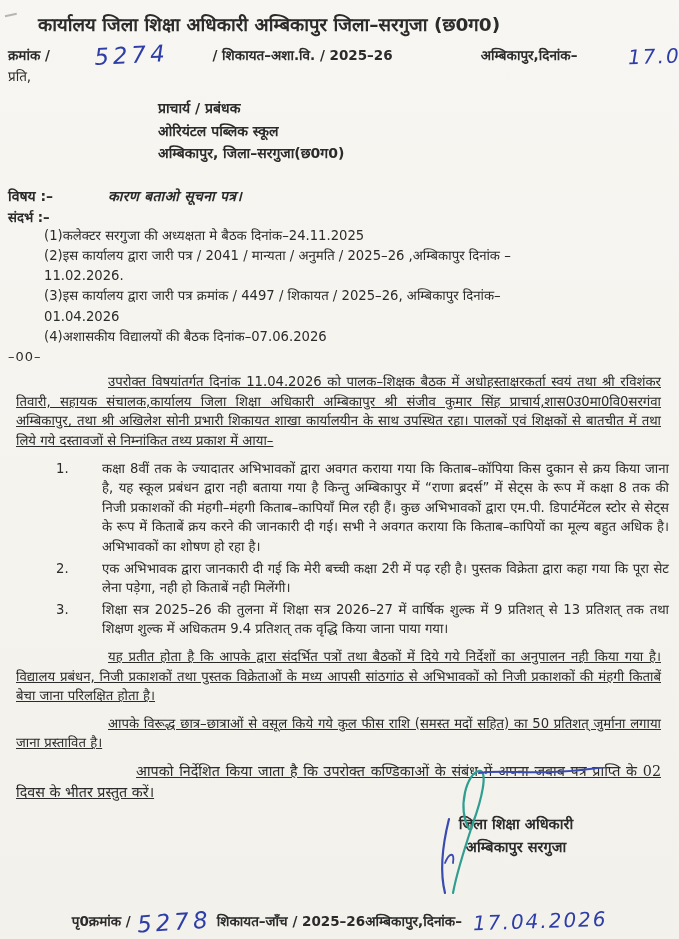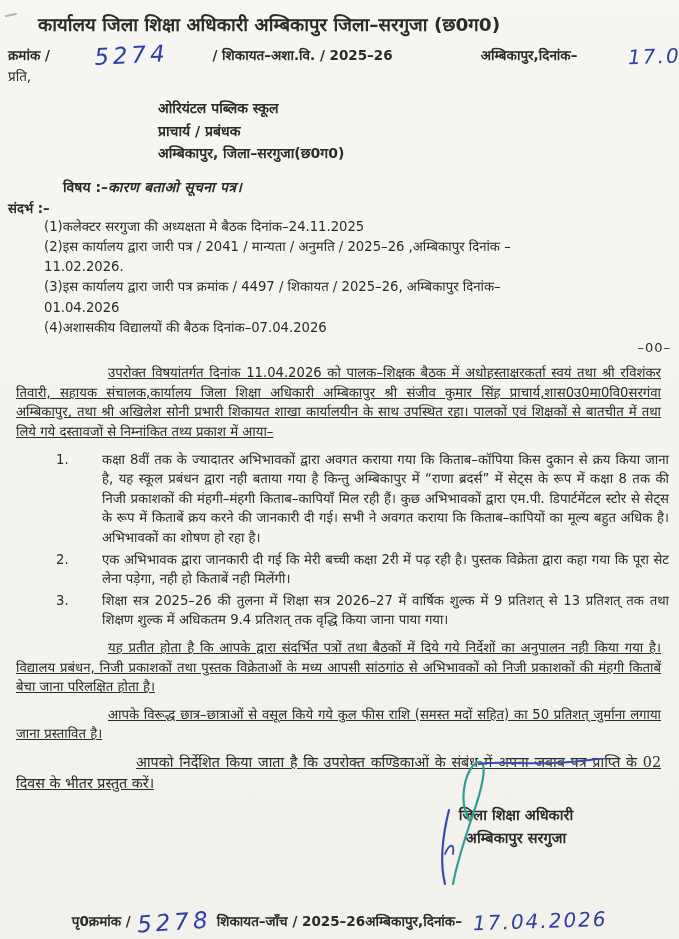--- a/index.html
+++ b/index.html
@@ -34,27 +34,27 @@
     display:inline-block;width:120px;text-align:center;
     font-size:23px;letter-spacing:4px;transform:rotate(-3deg) translateY(3px);
   }
   .hw-date{
     display:inline-block;font-size:20px;letter-spacing:2px;
     transform:rotate(-2deg) translateY(2px);margin-left:6px;
   }
   .spacer{flex:1;}
   .prati{font-size:13.5px;font-weight:normal;margin-top:2px;}
   .address{margin:12px 0 0 150px;font-size:14px;font-weight:bold;line-height:22.5px;}
-  .subject-row{display:flex;margin-top:12px;font-size:14px;text-align:right;}
+  .subject-row{display:flex;margin-top:21px;font-size:14px;}
   .side-label{width:100px;font-weight:bold;flex:none;}
   .subject-text{font-weight:bold;font-style:italic;letter-spacing:.3px;}
   .refs-row{display:flex;margin-top:3px;font-size:13.2px;flex-direction:column;}
   .ref-list{flex:1;line-height:20.3px;max-width:562px;}
   .ref-item{text-align:left;margin-left:36px;}
-  .divider{text-align:right;font-size:13px;letter-spacing:1px;margin:2px 0 1px 0;}
+  .divider{text-align:left;font-size:13px;letter-spacing:1px;margin:2px 0 1px 0;}
   .para{
     font-size:13.2px;line-height:19.6px;text-align:justify;
     margin:8px;padding:0 2px 0 0;text-decoration:underline;
   }
   .indent1{text-indent:92px;}
   .points{margin-top:2px;}
   .point{display:flex;font-size:13.2px;line-height:19.6px;margin-top:2px;}
   .pnum{width:46px;flex:none;padding-left:48px;box-sizing:content-box;}
   .ptext{flex:1;text-align:justify;padding-right:2px;}
   .closing3{
@@ -90,37 +90,37 @@
     <span class="hw hw-serial">5274</span>
     <span>/ शिकायत–अशा.वि. / 2025–26</span>
     <span class="spacer"></span>
     <span>अम्बिकापुर,दिनांक–</span>
     <span class="hw hw-date">17.04.2026</span>
   </div>
 
   <div class="prati">प्रति,</div>
 
   <div class="address">
+    <div>प्राचार्य / प्रबंधक</div>
     <div>ओरियंटल पब्लिक स्कूल</div>
-    <div>प्राचार्य / प्रबंधक</div>
     <div>अम्बिकापुर, जिला–सरगुजा(छ0ग0)</div>
   </div>
 
   <div class="subject-row">
     <span class="side-label">विषय :–</span>
     <span class="subject-text">कारण बताओ सूचना पत्र।</span>
   </div>
 
   <div class="refs-row">
     <span class="side-label">संदर्भ :–</span>
     <div class="ref-list">
       <div class="ref-item">(1)कलेक्टर सरगुजा की अध्यक्षता मे बैठक दिनांक–24.11.2025</div>
       <div class="ref-item">(2)इस कार्यालय द्वारा जारी पत्र / 2041 / मान्यता / अनुमति / 2025–26 ,अम्बिकापुर दिनांक –11.02.2026.</div>
       <div class="ref-item">(3)इस कार्यालय द्वारा जारी पत्र क्रमांक / 4497 / शिकायत / 2025–26, अम्बिकापुर दिनांक–01.04.2026</div>
-      <div class="ref-item">(4)अशासकीय विद्यालयों की बैठक दिनांक–07.04.2026</div>
+      <div class="ref-item">(4)अशासकीय विद्यालयों की बैठक दिनांक–07.06.2026</div>
     </div>
   </div>
 
   <div class="divider">–00–</div>
 
   <p class="para indent1">उपरोक्त विषयांतर्गत दिनांक 11.04.2026 को पालक–शिक्षक बैठक में अधोहस्ताक्षरकर्ता स्वयं तथा श्री रविशंकर तिवारी, सहायक संचालक,कार्यालय जिला शिक्षा अधिकारी अम्बिकापुर श्री संजीव कुमार सिंह प्राचार्य,शास0उ0मा0वि0सरगंवा अम्बिकापुर, तथा श्री अखिलेश सोनी प्रभारी शिकायत शाखा कार्यालयीन के साथ उपस्थित रहा। पालकों एवं शिक्षकों से बातचीत में तथा लिये गये दस्तावजों से निम्नांकित तथ्य प्रकाश में आया–</p>
 
   <div class="points">
     <div class="point">
       <span class="pnum">1.</span>

